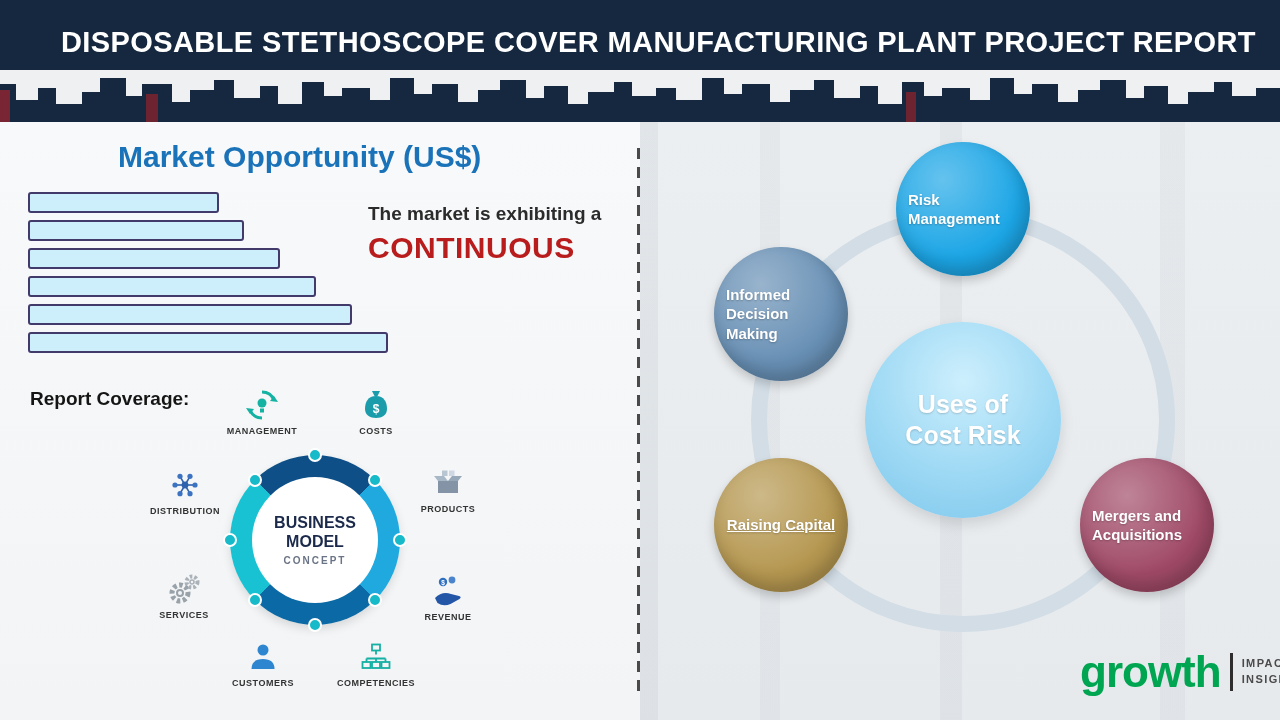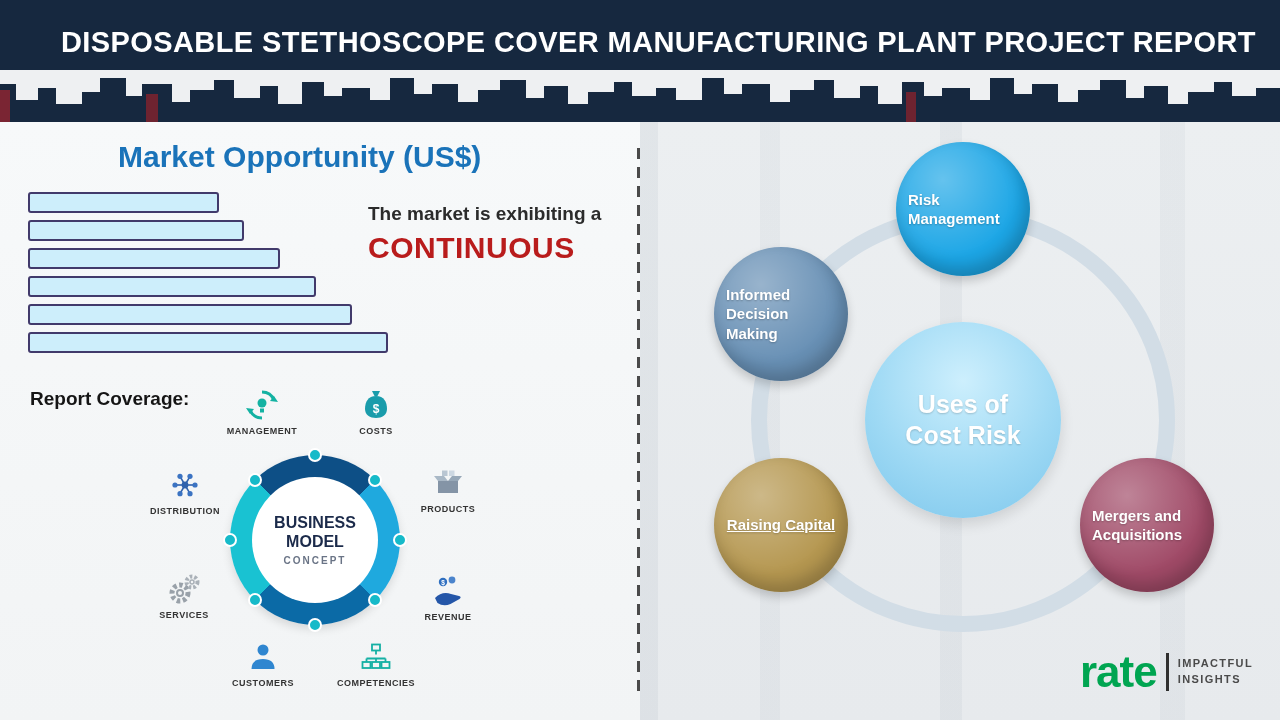--- a/index.html
+++ b/index.html
@@ -313,21 +313,21 @@
     <span>Mergers and Acquisitions</span>
   </div>
   <div class="node node-raising" style="background-color: rgb(181, 151, 80); text-decoration: underline;">
     <span>Raising Capital</span>
   </div>
   <div class="node node-informed" style="background-color: rgb(104, 144, 181);">
     <span>Informed Decision Making</span>
   </div>
 
   <div class="brand">
-    <span class="brand-logo" style="color: rgb(0, 165, 81);">rate</span>
+    <span class="brand-logo" style="color: rgb(0, 165, 81);">growth</span>
     <span class="brand-sep"></span>
     <span class="brand-tag">
       <span>IMPACTFUL</span>
       <span>INSIGHTS</span>
     </span>
   </div>
 
 </div>
 
 </body></html>

